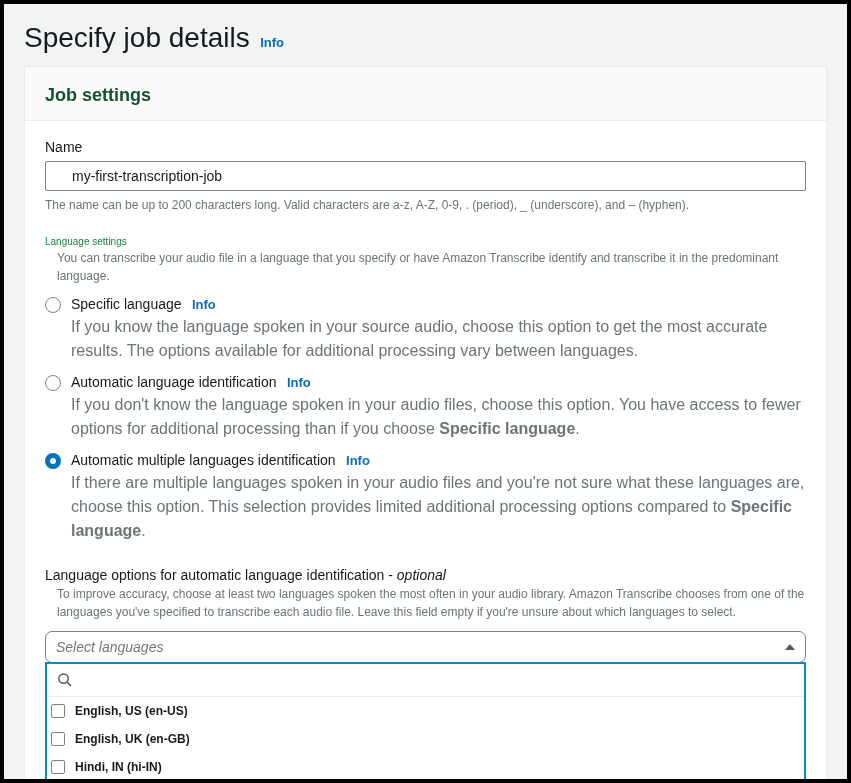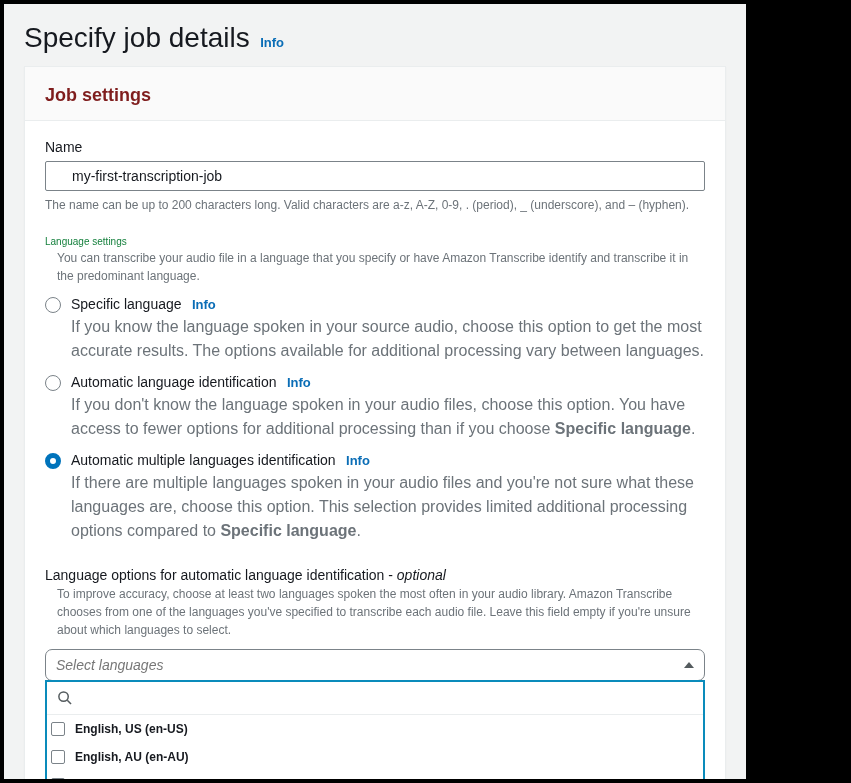--- a/index.html
+++ b/index.html
@@ -7,21 +7,21 @@
     margin: 0;
     font-family: "Amazon Ember", "Helvetica Neue", Arial, sans-serif;
     background: #000;
     padding: 4px;
     width: 851px;
     height: 783px;
     overflow: hidden;
   }
   .page {
     background: #f2f3f3;
-    width: 742px;
+    width: 843px;
     height: 775px;
     padding: 0 0 0 0;
     overflow: hidden;
   }
   .page-header {
     padding: 18px 20px 12px 20px;
   }
   .page-title {
     font-size: 28px;
     font-weight: 400;
@@ -44,21 +44,21 @@
     box-shadow: 0 1px 1px rgba(0,0,0,0.05);
   }
   .panel-header {
     padding: 18px 20px 14px 20px;
     border-bottom: 1px solid #eaedee;
     background: #fafafa;
   }
   .panel-header h2 {
     font-size: 18px;
     font-weight: 700;
-    color: #7f1d1d;
+    color: #14532d;
     margin: 0;
   }
   .panel-body {
     padding: 18px 20px;
   }
   .field-label {
     font-size: 14px;
     color: #16191f;
     margin: 0 0 6px 0;
     display: block;
@@ -277,24 +277,20 @@
               <line x1="11" y1="11" x2="15" y2="15"></line>
             </svg>
           <input class="dd-search-input" type="text" value="" style="">
         </div>
         <div class="dd-item">
           <span class="dd-check"></span>
           <span>English, US (en-US)</span>
         </div>
         <div class="dd-item">
           <span class="dd-check"></span>
-          <span>English, AU (en-AU)</span>
-        </div>
-        <div class="dd-item">
-          <span class="dd-check"></span>
           <span>English, UK (en-GB)</span>
         </div>
         <div class="dd-item">
           <span class="dd-check"></span>
           <span>Hindi, IN (hi-IN)</span>
         </div>
         <div class="dd-item">
           <span class="dd-check"></span>
           <span>Spanish, US (es-US)</span>
         </div>

